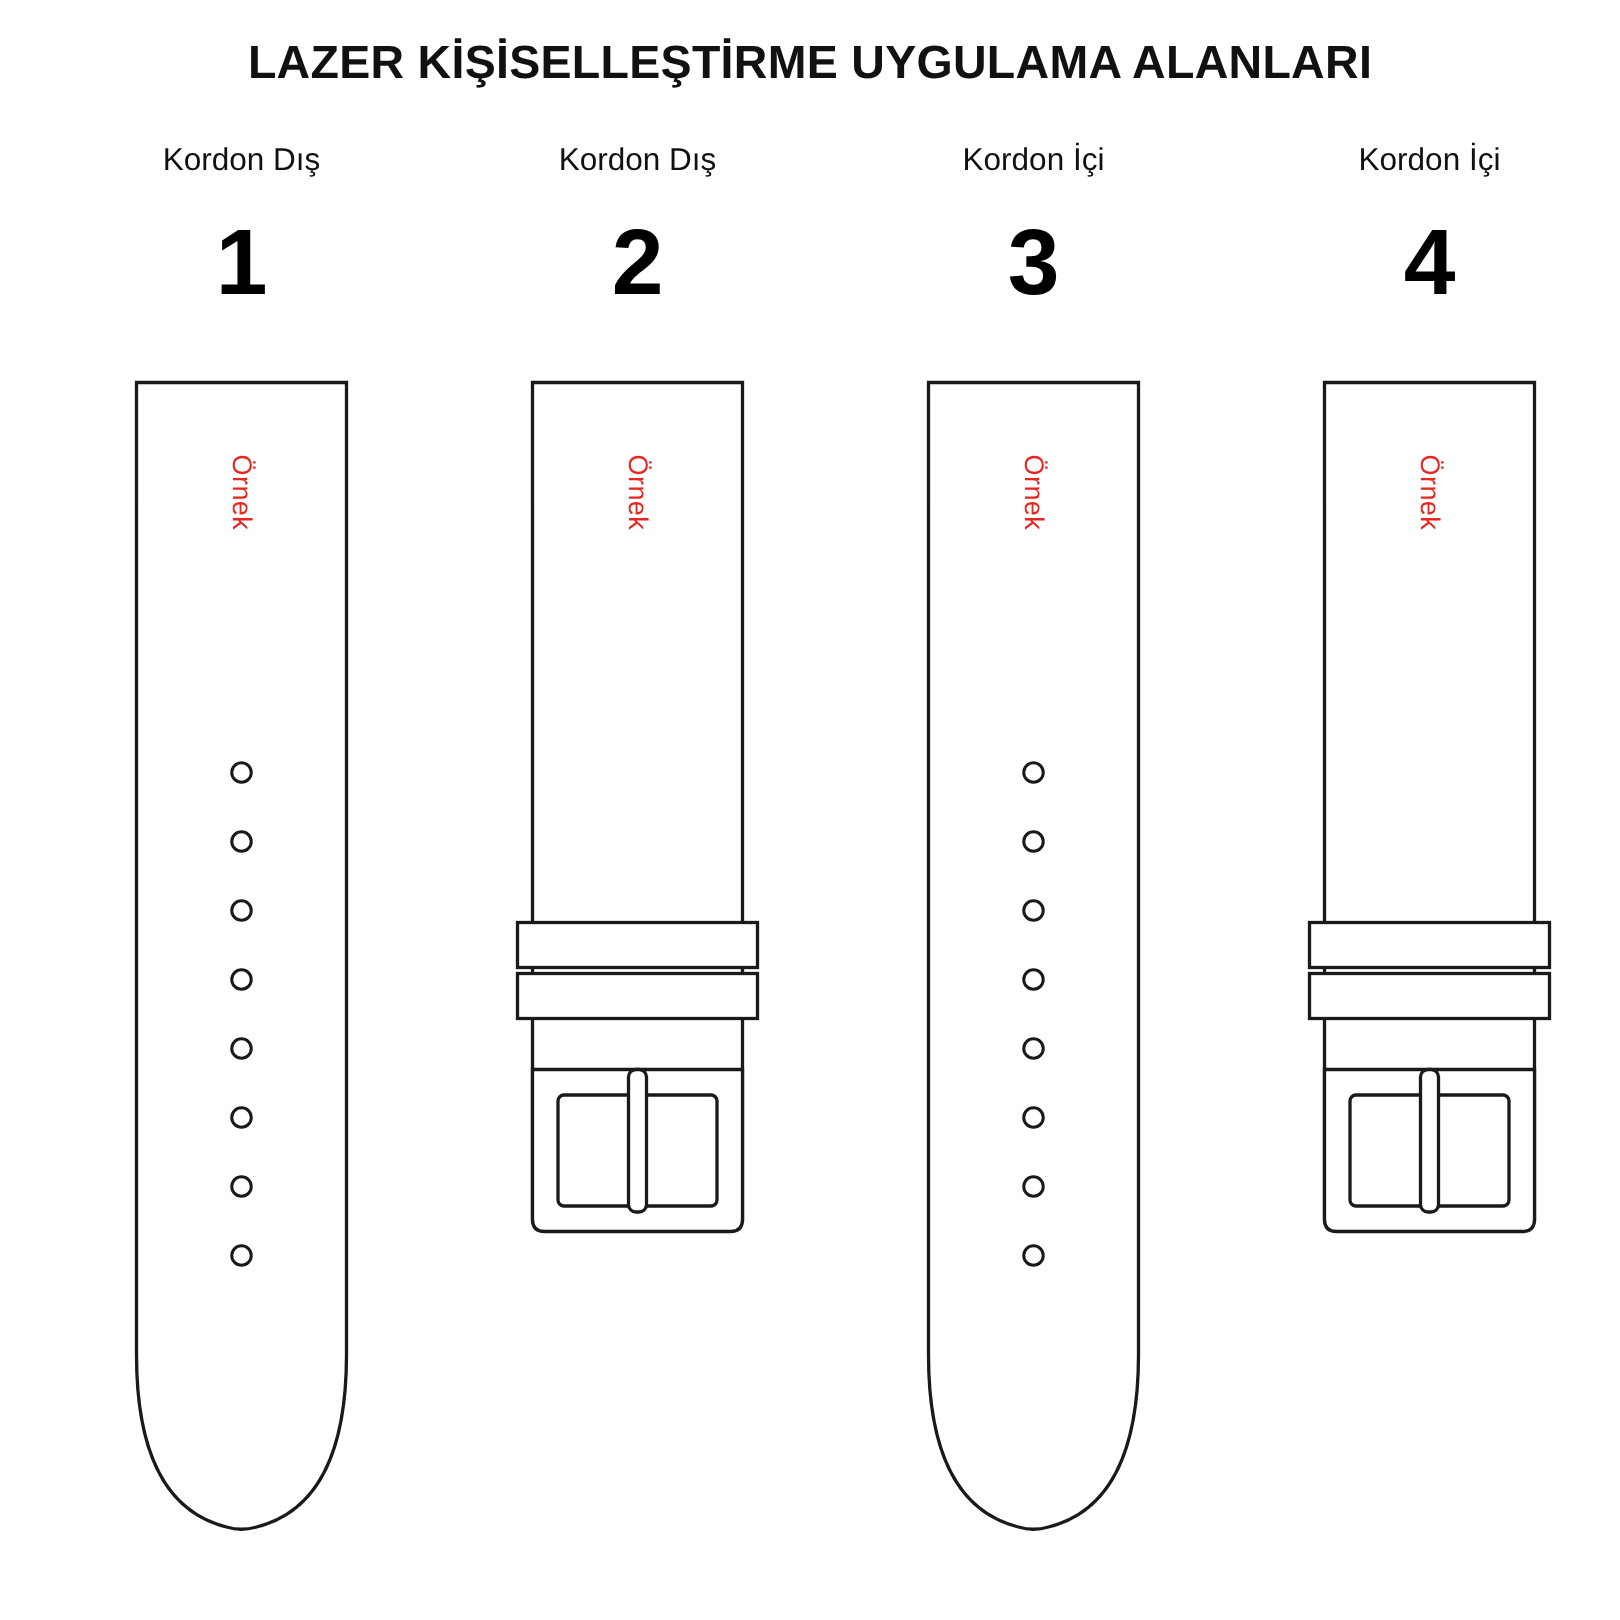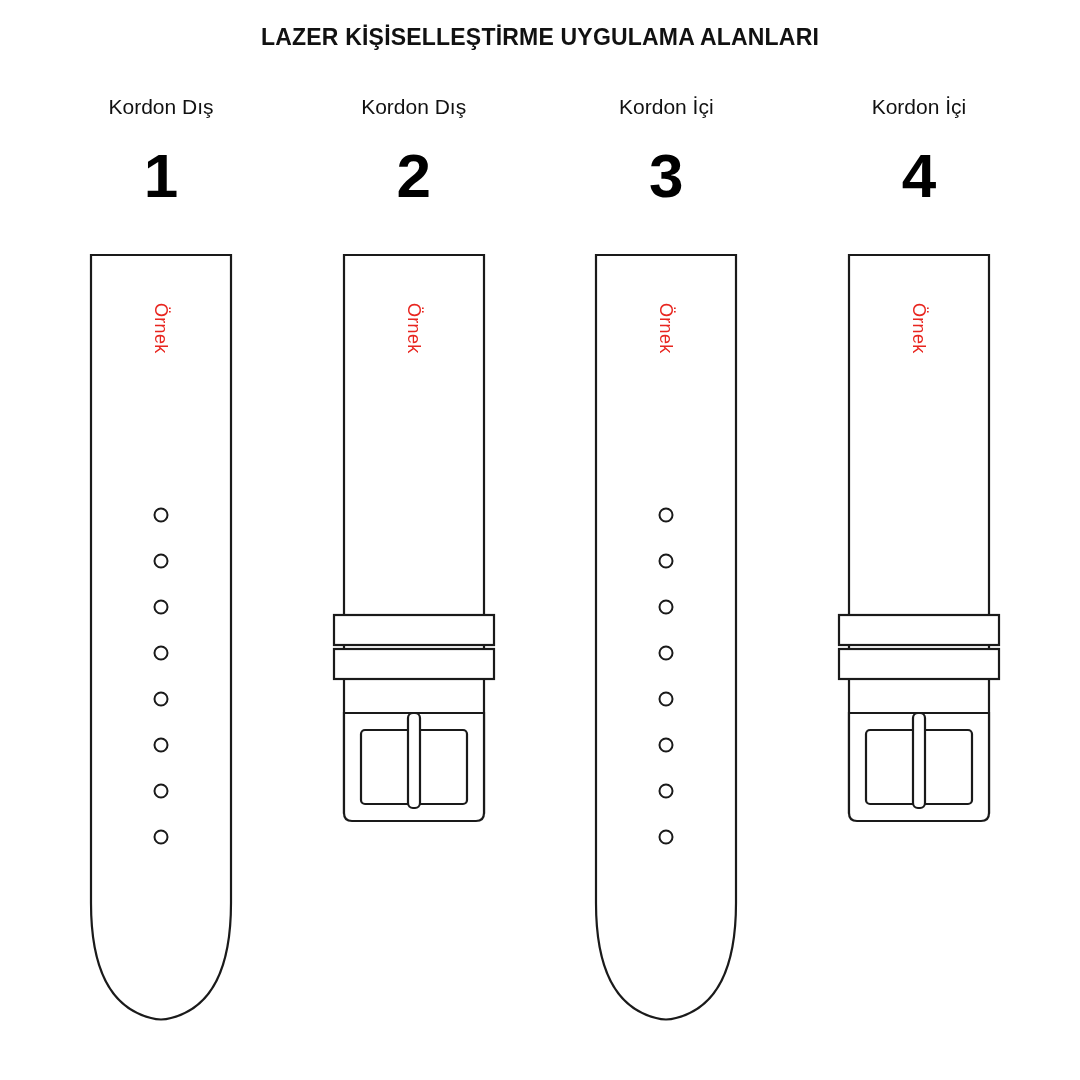--- a/index.html
+++ b/index.html
@@ -15,37 +15,38 @@
     position: relative;
     overflow: hidden;
   }
 
   #page-title {
     position: absolute;
     top: 24px;
     left: 0;
     width: 1080px;
     text-align: center;
-    font-size: 23px;
+    font-size: 31px;
     font-weight: bold;
     letter-spacing: 0.2px;
     color: #111111;
   }
 
   .columns {
     position: absolute;
     top: 95px;
     left: 0;
     width: 1080px;
     height: 960px;
     display: flex;
     flex-direction: row;
     justify-content: space-between;
     padding: 0 46px;
     box-sizing: border-box;
+    gap: 34px;
   }
 
   .col {
     width: 230px;
     display: flex;
     flex-direction: column;
     align-items: center;
     position: relative;
   }
 

